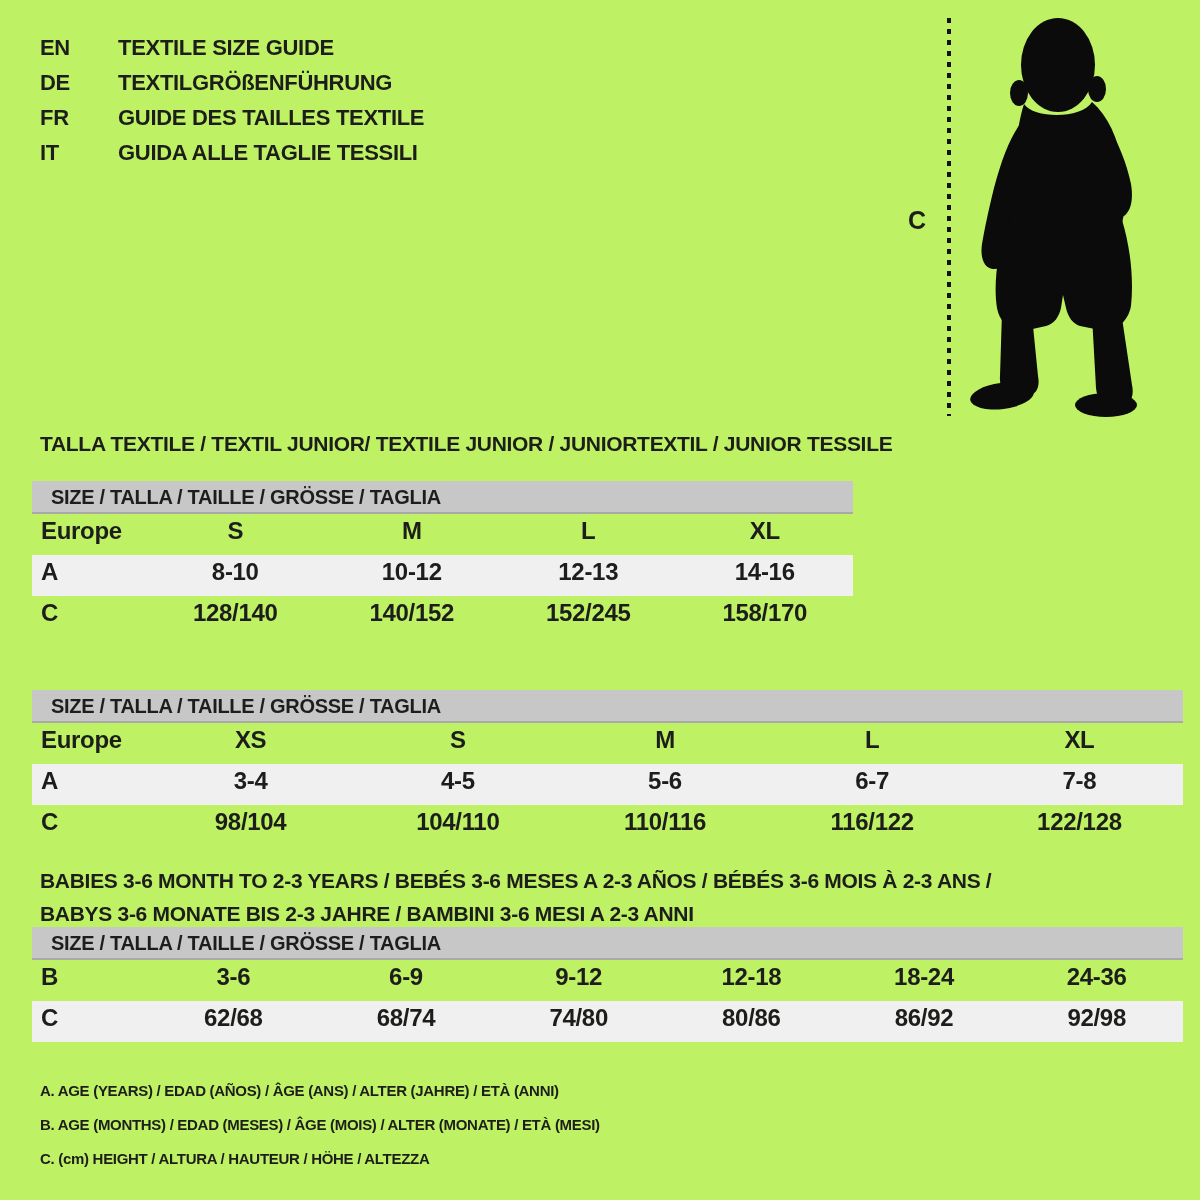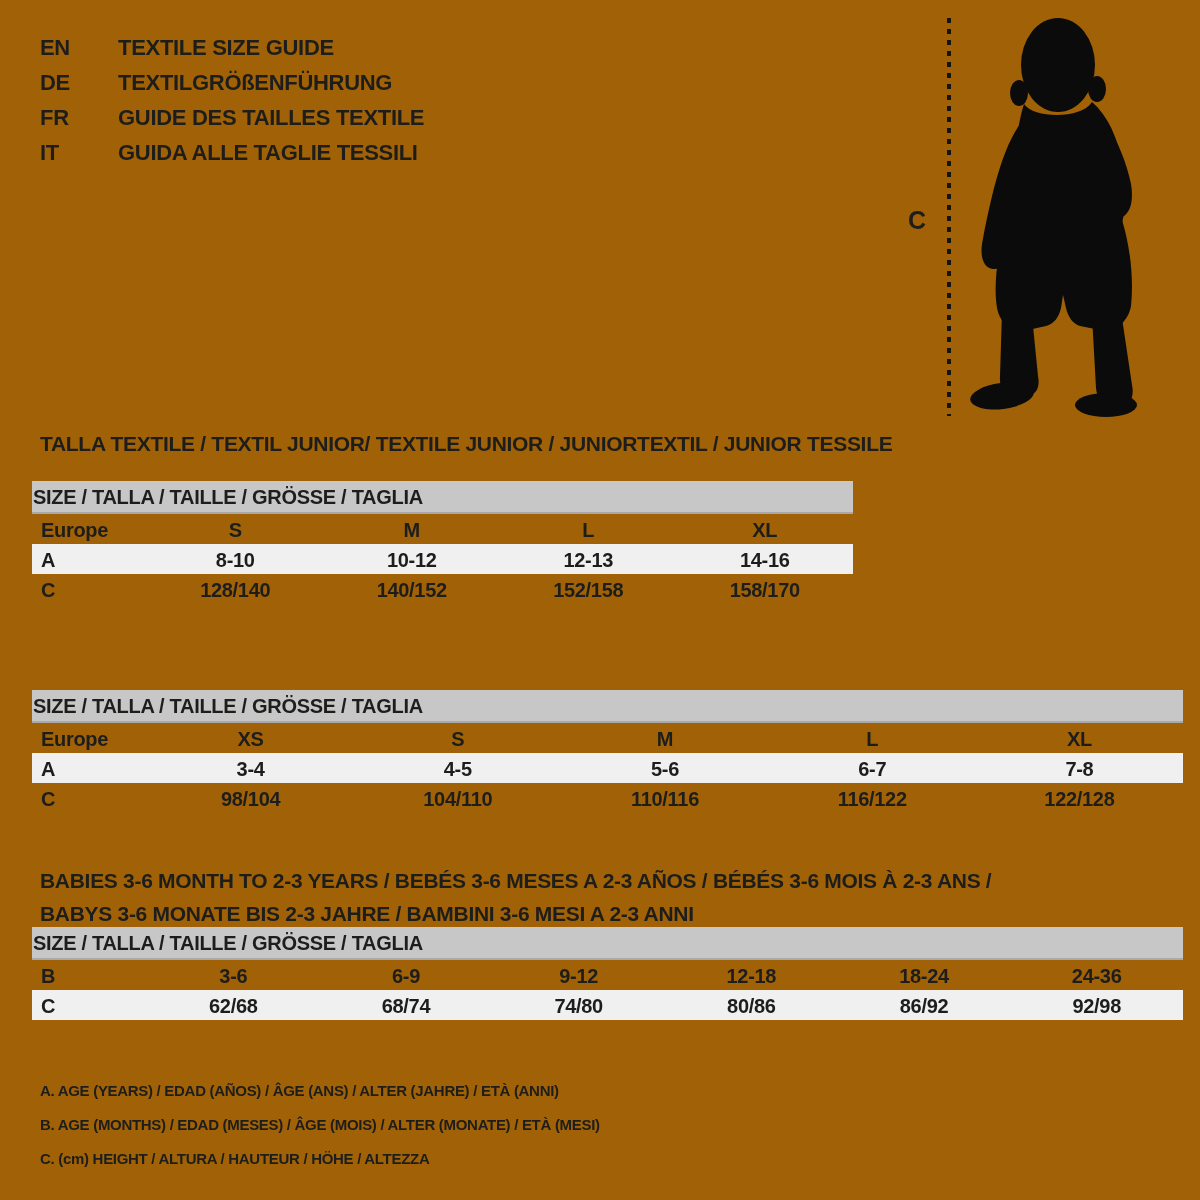--- a/index.html
+++ b/index.html
@@ -1,18 +1,18 @@
 <!DOCTYPE html>
 <html><head>
 <meta charset="utf-8">
 <style>
   * { margin:0; padding:0; box-sizing:border-box; }
   html,body { background:#ffffff; }
   #page {
-    position:relative; width:1200px; height:1200px; background:#a16207;
+    position:relative; width:1200px; height:1200px; background:#bef264;
     font-family:"Liberation Sans", sans-serif; font-weight:700;
     color:#1d1d1b; letter-spacing:-0.3px; overflow:hidden;
   }
 
   
   .lang-list { position:absolute; left:40px; top:30px; }
   .lang-row  { display:flex; height:35px; line-height:35px; font-size:22px; }
   .lang-code { width:78px; }
 
   
@@ -30,23 +30,23 @@
   .title-babies   { top:864px; line-height:33px; }
   .sub-a { font-size:13px; vertical-align:-4px; letter-spacing:-0.2px; }
 
   
   .size-table { position:absolute; left:32px; }
   .t-junior   { top:481px; width:821px; }
   .t-children { top:690px; width:1151px; }
   .t-babies   { top:927px; width:1151px; }
   .thead {
     height:33px; line-height:33px; background:#c7c7c7;
-    border-bottom:2px solid #a9a9a9; padding-left:1px; font-size:20px;
+    border-bottom:2px solid #a9a9a9; padding-left:19px; font-size:20px;
   }
-  .trow { display:flex; height:30px; line-height:33px; font-size:20px; }
+  .trow { display:flex; height:41px; line-height:33px; font-size:24px; }
   .trow.striped { background:#f0f0f0; }
   .tlabel { width:115px; padding-left:9px; }
   .tcell  { flex:1; text-align:center; }
 
   
   .legend { position:absolute; left:40px; top:1074px; font-size:15px; line-height:34px; }
 </style>
 </head>
 <body>
 
@@ -109,21 +109,21 @@
       <div class="tlabel">A</div>
       <div class="tcell">8-10</div>
       <div class="tcell">10-12</div>
       <div class="tcell">12-13</div>
       <div class="tcell">14-16</div>
     </div>
     <div class="trow">
       <div class="tlabel">C</div>
       <div class="tcell">128/140</div>
       <div class="tcell">140/152</div>
-      <div class="tcell">152/158</div>
+      <div class="tcell">152/245</div>
       <div class="tcell">158/170</div>
     </div>
   </div>
 
   <div class="size-table t-children">
     <div class="thead">SIZE / TALLA / TAILLE / GRÖSSE / TAGLIA</div>
     <div class="trow">
       <div class="tlabel">Europe</div>
       <div class="tcell">XS</div>
       <div class="tcell">S</div>

